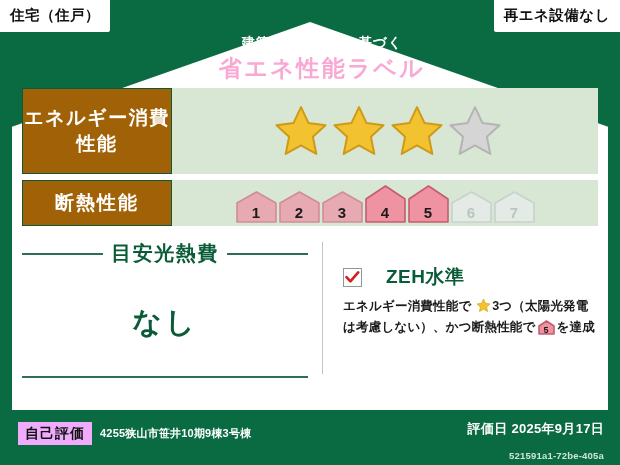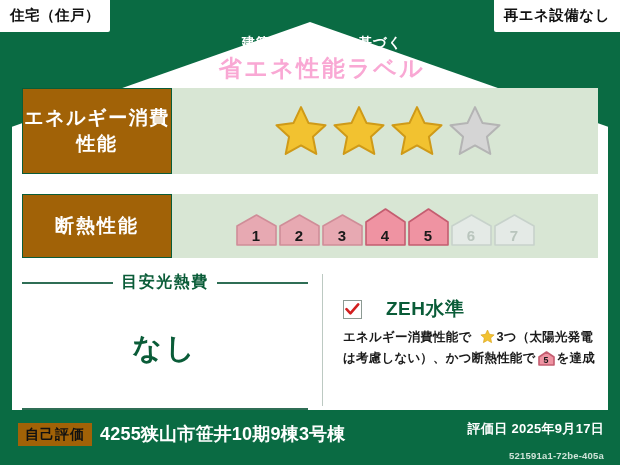--- a/index.html
+++ b/index.html
@@ -110,21 +110,21 @@
     box-sizing: border-box;
     flex: 1 1 auto;
   }
 
   
   #row-energy { height: 86px; }
   #row-energy .row-label { font-size: 19px; letter-spacing: 1.5px; line-height: 1.35; }
   #row-energy .row-value { justify-content: center; padding-left: 6px; }
 
   
-  #row-insulation { height: 64px; margin-top: 20px; }
+  #row-insulation { height: 46px; margin-top: 6px; }
   #row-insulation .row-label { font-size: 19px; letter-spacing: 2px; }
   #row-insulation .row-value { justify-content: center; }
 
   
   .stars { display: flex; align-items: center; gap: 4px; }
   .star-svg { display: block; }
 
   
   .grades {
     display: flex;
@@ -176,21 +176,21 @@
     gap: 8px;
     width: 100%;
   }
   .cost-head .rule {
     flex: 1 1 auto;
     height: 2px;
     background: #2f6e55;
   }
   .cost-head .cost-title {
     color: #0a5c38;
-    font-size: 16px;
+    font-size: 20px;
     font-weight: 700;
     letter-spacing: 1.5px;
     white-space: nowrap;
   }
   .cost-value {
     margin-top: 36px;
     text-align: center;
     color: #0a5c38;
     font-size: 29px;
     font-weight: 700;
@@ -239,21 +239,20 @@
     font-weight: 700;
     letter-spacing: 0.5px;
   }
   .zeh-desc {
     margin-top: 6px;
     color: #1a1a1a;
     font-size: 12.5px;
     font-weight: 700;
     line-height: 1.65;
     letter-spacing: 0.2px;
-    font-family: Liberation Mono, monospace;
   }
   .zeh-desc .inline-star { vertical-align: -3px; margin: 0 1px; }
   .inline-grade {
     display: inline-block;
     vertical-align: -4px;
     margin: 0 2px;
   }
 
   
   .footer {
@@ -266,32 +265,32 @@
   }
   .footer-left {
     position: absolute;
     left: 18px;
     top: 12px;
     display: flex;
     align-items: center;
     gap: 8px;
   }
   .self-eval {
-    background: #a16207;
+    background: #f0abfc;
     color: #111111;
     font-size: 14px;
     font-weight: 700;
     letter-spacing: 1px;
     padding: 4px 7px 5px 7px;
     line-height: 1;
     white-space: nowrap;
   }
   .address {
     color: #ffffff;
-    font-size: 18px;
+    font-size: 11px;
     font-weight: 700;
     letter-spacing: 0.2px;
     white-space: nowrap;
   }
   .footer-right {
     position: absolute;
     right: 16px;
     top: 10px;
     text-align: right;
   }

